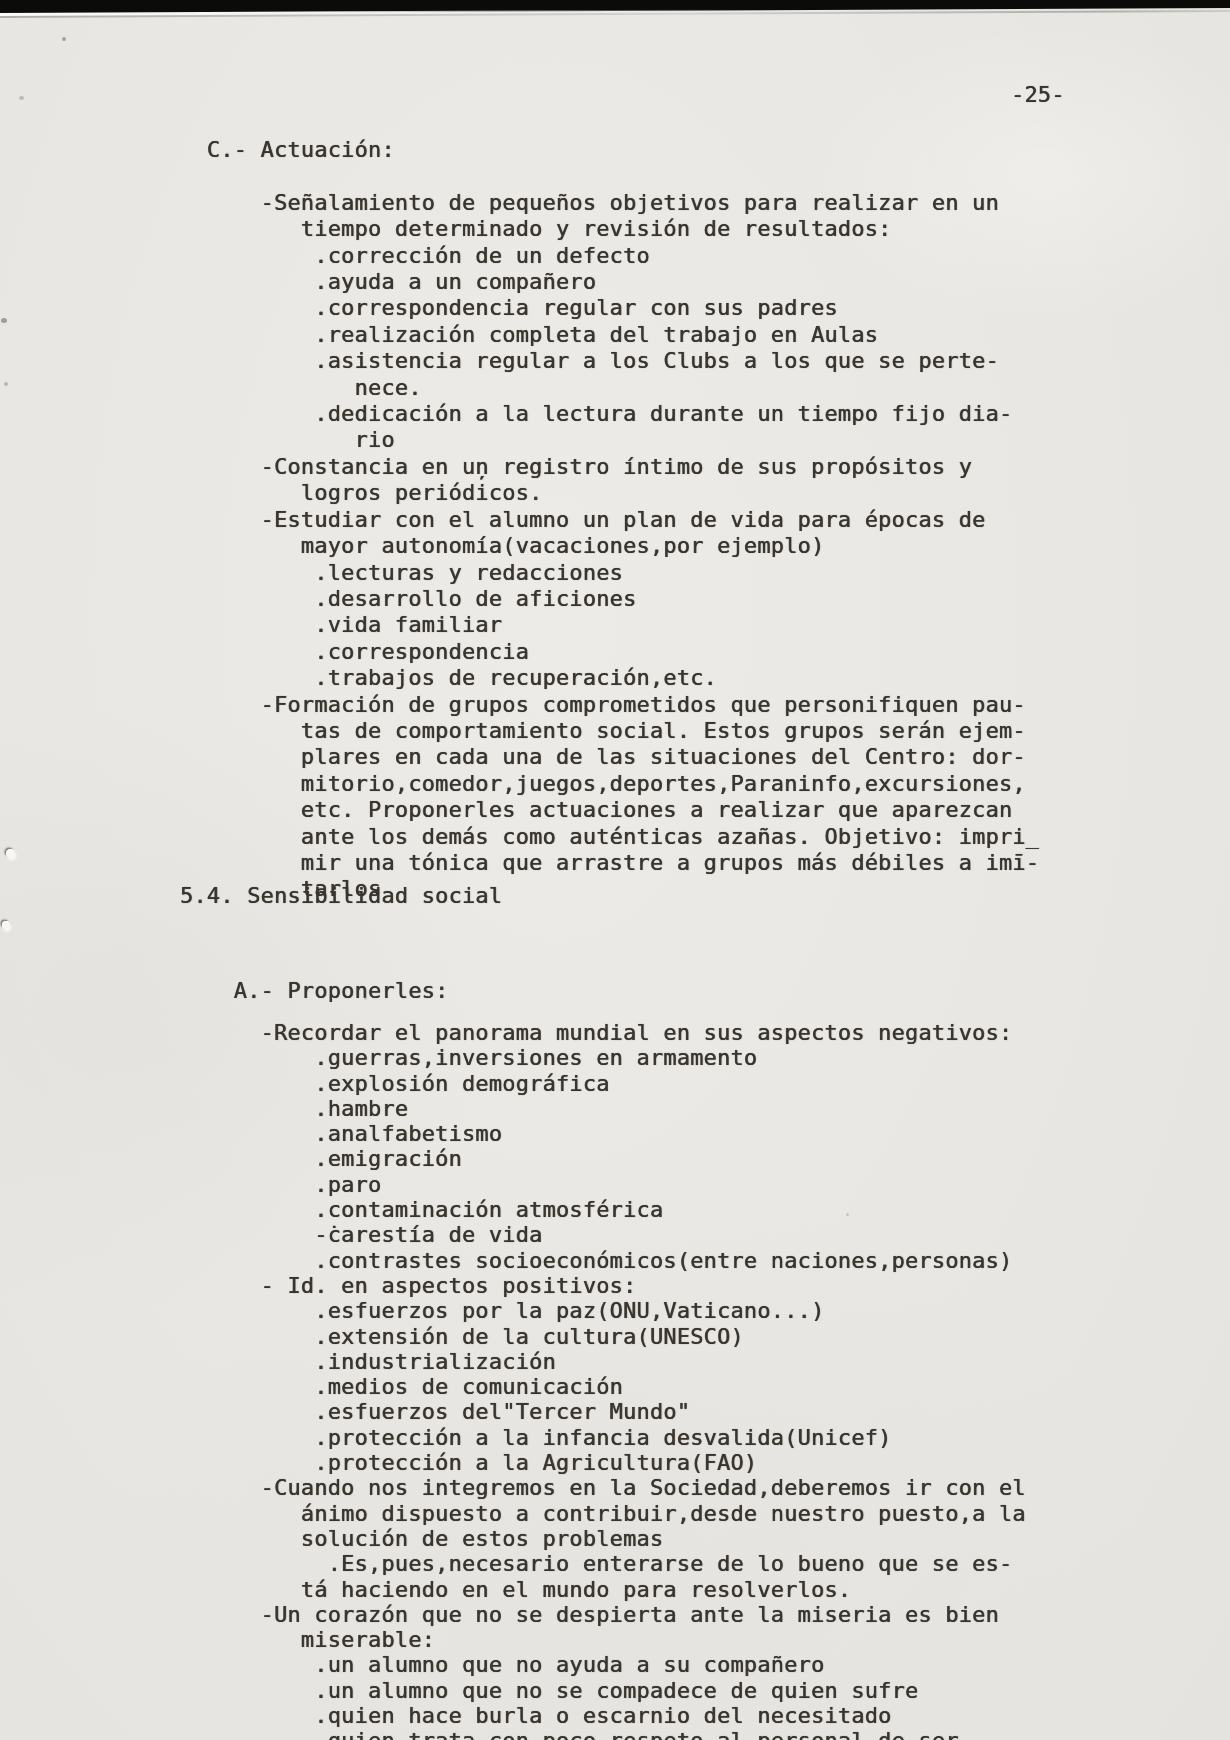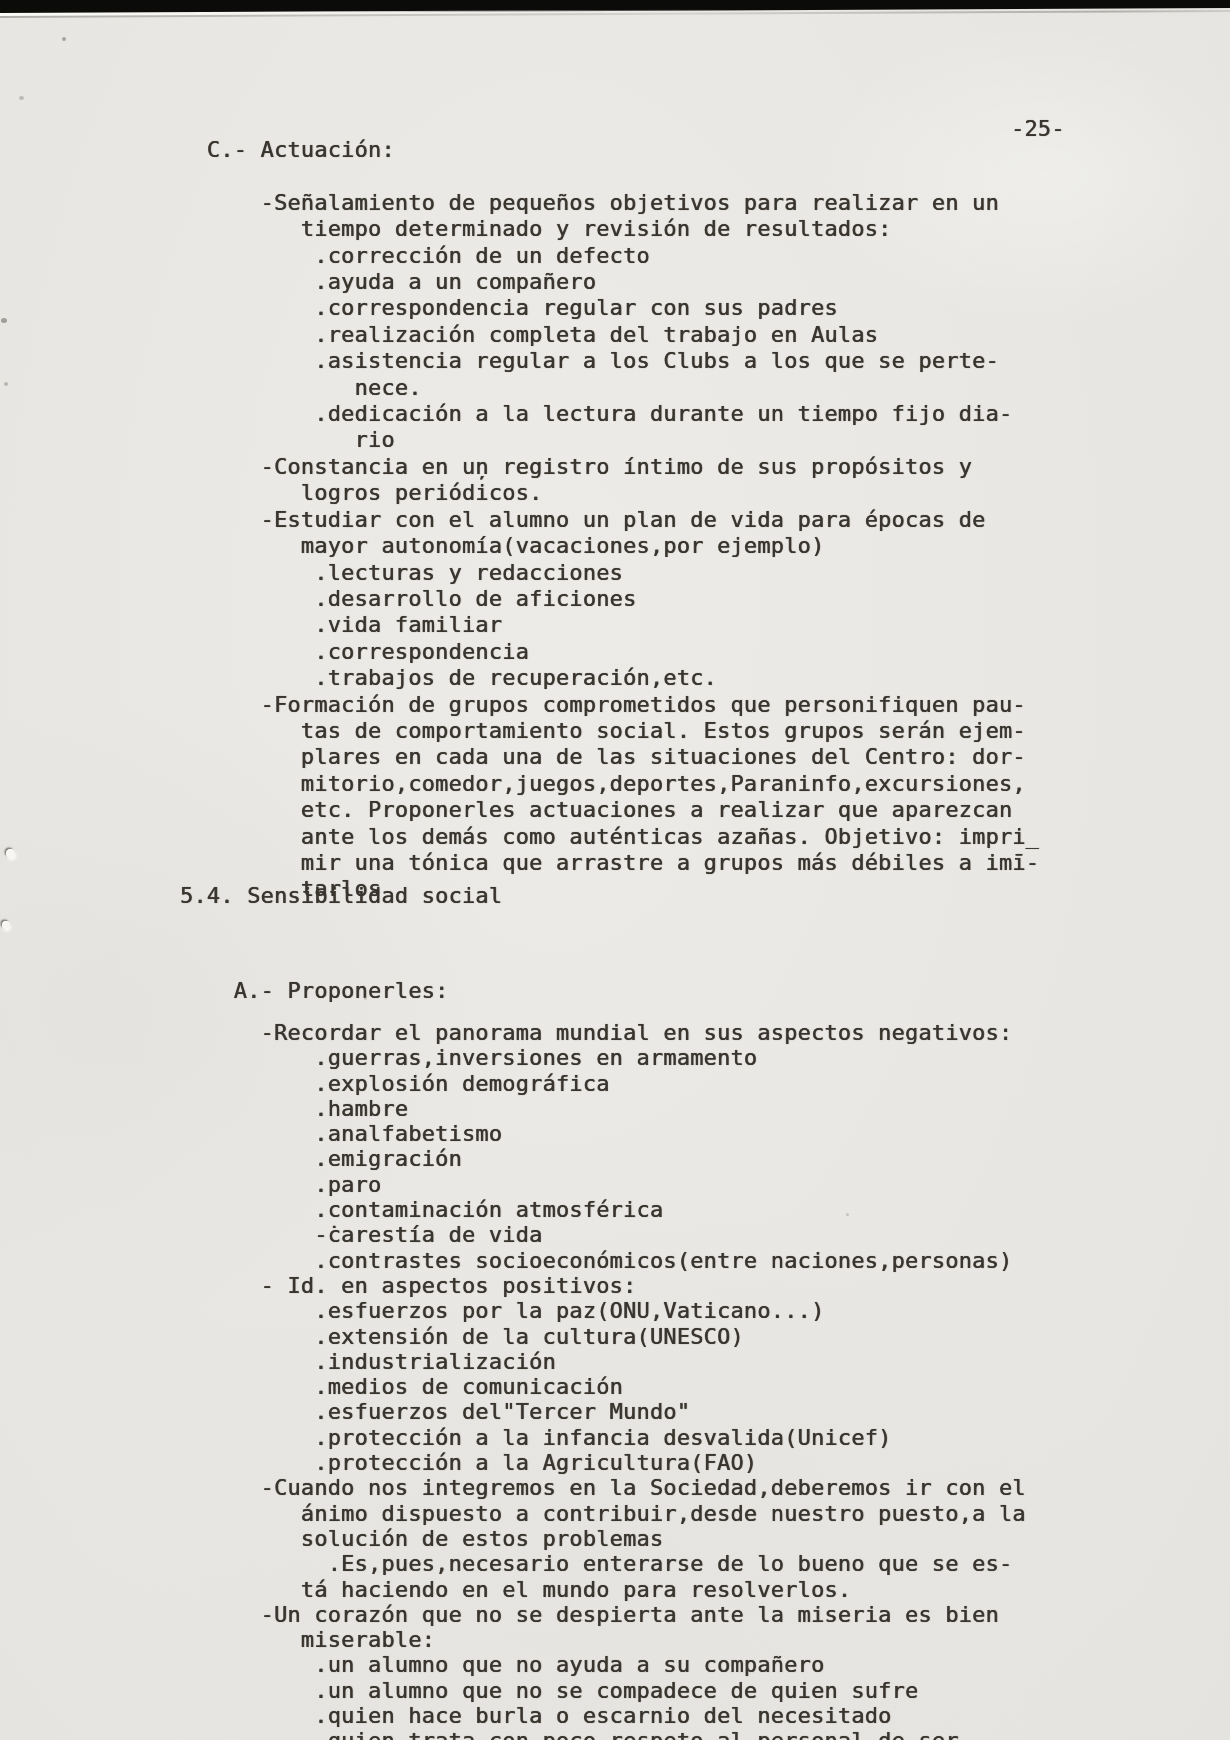--- a/index.html
+++ b/index.html
@@ -42,21 +42,21 @@
     position: absolute; left: 180px; margin: 0;
     font-size: 22px; letter-spacing: 0.18px;
     color: #39352e; white-space: pre;
     text-shadow: 0.4px 0.2px 0.8px rgba(57,53,46,0.85),
                  -0.3px -0.1px 0.6px rgba(57,53,46,0.5);
   }
   .block-a { top: 137px;  line-height: 26.4px; }
   .block-b { top: 883px;  line-height: 26px; }
   .block-c { top: 978px;  line-height: 26px; }
   .block-d { top: 1020px; line-height: 25.3px; }
-  .pagenum { left: 1011px; top: 116px; line-height: 26px; }
+  .pagenum { left: 1011px; top: 82px; line-height: 26px; }
 
   
   .speck { position: absolute; border-radius: 50%; }
   .sp1 { left: 62px;  top: 37px;   width: 4px; height: 4px; background: #908d87; opacity: .75; }
   .sp2 { left: 19px;  top: 96px;   width: 5px; height: 4px; background: #a09d97; opacity: .6; }
   .sp3 { left: 1px;   top: 318px;  width: 6px; height: 5px; background: #8e8b85; opacity: .8; }
   .sp4 { left: 4px;   top: 382px;  width: 4px; height: 4px; background: #9a978f; opacity: .6; }
   .sp7 { left: 846px; top: 1213px; width: 3px; height: 3px; background: #a3a09a; opacity: .5; }
   .sp8 { left: 364px; top: 997px;  width: 3px; height: 3px; background: #a3a09a; opacity: .45; }
   .dimple {

